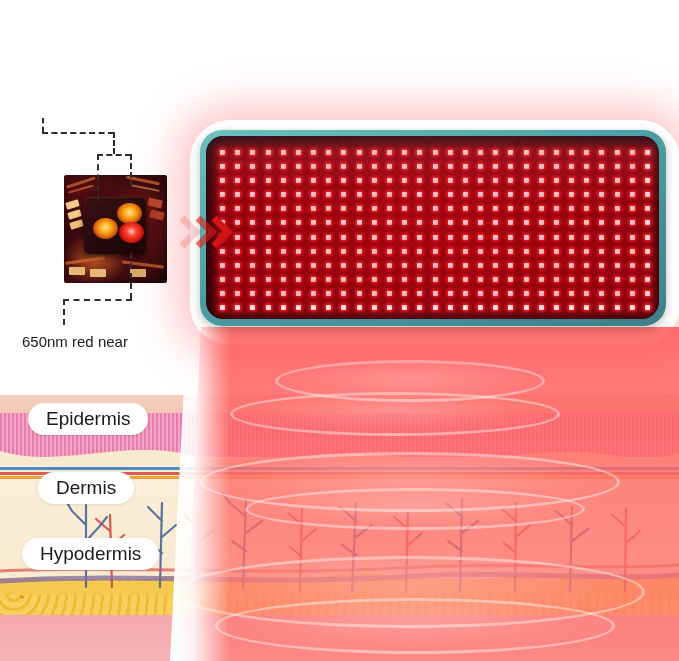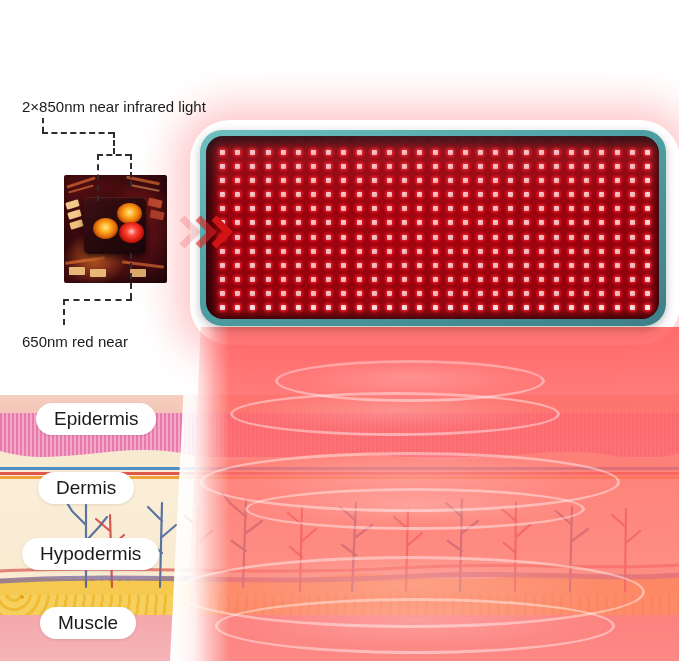--- a/index.html
+++ b/index.html
@@ -156,32 +156,31 @@
 
   
   .pill {
     position:absolute; z-index:70;
     background:#ffffff; border-radius:16px;
     padding:5px 18px;
     font-family:"Liberation Sans", sans-serif; font-size:19px; color:#1a1a1a;
     white-space:nowrap; text-align:center;
     box-shadow:0 1px 3px rgba(0,0,0,0.10);
   }
-  #pill-epidermis  { left:36px; top:403px; }
+  #pill-epidermis  { left:28px; top:403px; }
   #pill-dermis     { left:38px; top:472px; }
   #pill-hypodermis { left:22px; top:538px; }
   #pill-muscle     { left:40px; top:607px; }
 </style>
 </head>
 <body>
 
 <div id="stage">
 
 
-  <div class="callout-label" id="label-ir">2×850nm near infrared light</div>
   <div class="callout-label" id="label-red">650nm red near</div>
 
   <div class="dash-v" style="left:42px; top:118px; height:14px;"></div>
   <div class="dash-h" style="left:42px; top:132px; width:72px;"></div>
   <div class="dash-v" style="left:113px; top:132px; height:22px;"></div>
   <div class="dash-h" style="left:97px; top:154px; width:34px;"></div>
   <div class="dash-v" style="left:97px;  top:154px; height:47px;"></div>
   <div class="dash-v" style="left:130px; top:154px; height:33px;"></div>
 
   <div class="dash-v" style="left:130px; top:253px; height:46px;"></div>
@@ -629,15 +628,14 @@
     <div class="glow-ring" style="left:230px; top:62px;  width:330px; height:44px;"></div>
     <div class="glow-ring" style="left:200px; top:122px; width:420px; height:60px;"></div>
     <div class="glow-ring" style="left:245px; top:158px; width:340px; height:42px;"></div>
     <div class="glow-ring" style="left:175px; top:226px; width:470px; height:72px;"></div>
     <div class="glow-ring" style="left:215px; top:268px; width:400px; height:56px;"></div>
   </div>
 
   <div class="pill" id="pill-epidermis">Epidermis</div>
   <div class="pill" id="pill-dermis">Dermis</div>
   <div class="pill" id="pill-hypodermis">Hypodermis</div>
-  <div class="pill" id="pill-muscle">Muscle</div>
 
 </div>
 
 </body></html>

